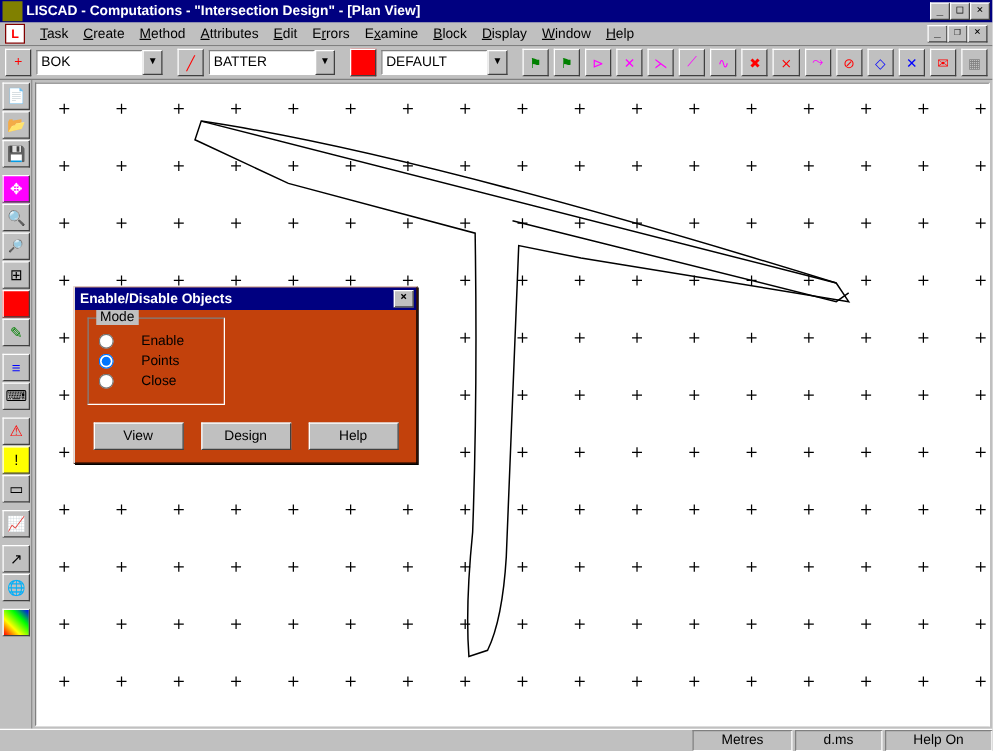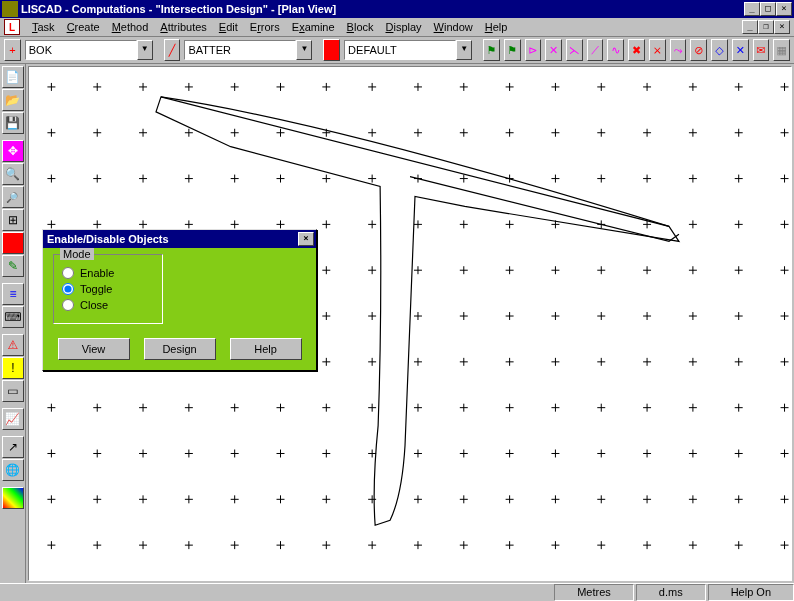--- a/index.html
+++ b/index.html
@@ -18,45 +18,45 @@
 .menubar .menu-item { padding: 2px 6px; cursor: default; }
 .menubar .menu-item u { text-decoration: underline; }
 .menubar .spacer { flex: 1; }
 .menubar .mdi-btns { display: flex; gap: 0; }
 
 
 .toolbar { background: #c0c0c0; height: 27px; display: flex; align-items: center; padding: 2px 4px; gap: 4px; border-bottom: 1px solid #808080; }
 .tool-icon { width: 22px; height: 22px; border: 1px solid; border-color: #fff #404040 #404040 #fff; background: #c0c0c0; display: flex; align-items: center; justify-content: center; cursor: default; }
 .tool-sep { width: 4px; }
 .dropdown { display: inline-flex; }
-.dropdown input { height: 20px; border: 1px solid; border-color: #808080 #fff #fff #808080; background: #fff; padding: 0 3px; font-size: 11px; width: 112px; }
+.dropdown input { height: 20px; border: 1px solid; border-color: #808080 #fff #fff #808080; background: #fff; padding: 0 3px; font-size: 11px; width: 85px; }
 .dropdown .dbtn { width: 16px; height: 20px; background: #c0c0c0; border: 1px solid; border-color: #fff #404040 #404040 #fff; text-align: center; line-height: 16px; font-size: 8px; }
 
 
 .workarea { position: absolute; top: 64px; left: 0; right: 0; bottom: 18px; display: flex; }
 .left-tools { width: 26px; background: #c0c0c0; display: flex; flex-direction: column; padding: 2px 2px; gap: 1px; border-right: 1px solid #808080; }
 .lt-btn { width: 22px; height: 22px; border: 1px solid; border-color: #fff #404040 #404040 #fff; background: #c0c0c0; display: flex; align-items: center; justify-content: center; font-size: 12px; }
 
 .canvas-wrap { flex: 1; background: #c0c0c0; padding: 2px; }
 .canvas { width: 100%; height: 100%; background: #fff; border: 1px solid; border-color: #808080 #fff #fff #808080; position: relative; }
 
 
 .statusbar { position: absolute; bottom: 0; left: 0; right: 0; height: 18px; background: #c0c0c0; display: flex; justify-content: flex-end; border-top: 1px solid #fff; }
 .status-cell { border: 1px solid; border-color: #808080 #fff #fff #808080; padding: 1px 22px; margin-left: 2px; background: #c0c0c0; }
 
 
-.dialog { position: absolute; left: 42px; top: 229px; width: 275px; background: #84cc16; border: 1px solid; border-color: #dfdfdf #000 #000 #dfdfdf; box-shadow: 1px 1px 0 #000; }
+.dialog { position: absolute; left: 59px; top: 229px; width: 275px; background: #c2410c; border: 1px solid; border-color: #dfdfdf #000 #000 #dfdfdf; box-shadow: 1px 1px 0 #000; }
 .dialog .dlg-title { background: #000080; color: #fff; height: 18px; display: flex; align-items: center; padding: 0 2px; font-weight: bold; }
 .dialog .dlg-title span { flex: 1; padding-left: 2px; }
 .dialog .dlg-body { padding: 6px 10px 10px; }
 .dialog .dlg-heading { text-align: center; margin-bottom: 6px; }
 .dialog .cols { display: flex; gap: 8px; }
 .fieldset { border: 1px solid; border-color: #808080 #fff #fff #808080; padding: 8px 8px 8px 8px; position: relative; flex: 1; }
 .fieldset .legend { position: absolute; top: -7px; left: 6px; background: #c0c0c0; padding: 0 3px; }
-.fieldset label { display: flex; align-items: flex-end; gap: 6px; margin: 4px 0; }
+.fieldset label { display: flex; align-items: flex-end; gap: 22px; margin: 4px 0; }
 .radio, .check { width: 12px; height: 12px; }
 .dlg-buttons { display: flex; gap: 14px; justify-content: center; margin-top: 14px; }
 .dlg-btn { width: 72px; height: 22px; background: #c0c0c0; border: 1px solid; border-color: #fff #404040 #404040 #fff; cursor: default; text-align:center; line-height:20px;}
 
 svg { display: block; }
 </style>
 </head>
 <body>
 
 <div class="titlebar">
@@ -373,21 +373,21 @@
   <div class="dlg-body">
     <div class="cols">
       <div class="fieldset" style="flex:0 0 110px;">
         <div class="legend">Mode</div>
         <label>
             <input type="radio" class="radio" name="mode" style="">
             <span>Enable</span>
           </label>
         <label>
             <input type="radio" class="radio" name="mode" checked="" style="">
-            <span>Toggle</span>
+            <span>Points</span>
           </label>
         <label>
             <input type="radio" class="radio" name="mode" style="">
             <span>Close</span>
           </label>
       </div>
     </div>
     <div class="dlg-buttons">
       <div class="dlg-btn">View</div>
       <div class="dlg-btn">Design</div>

